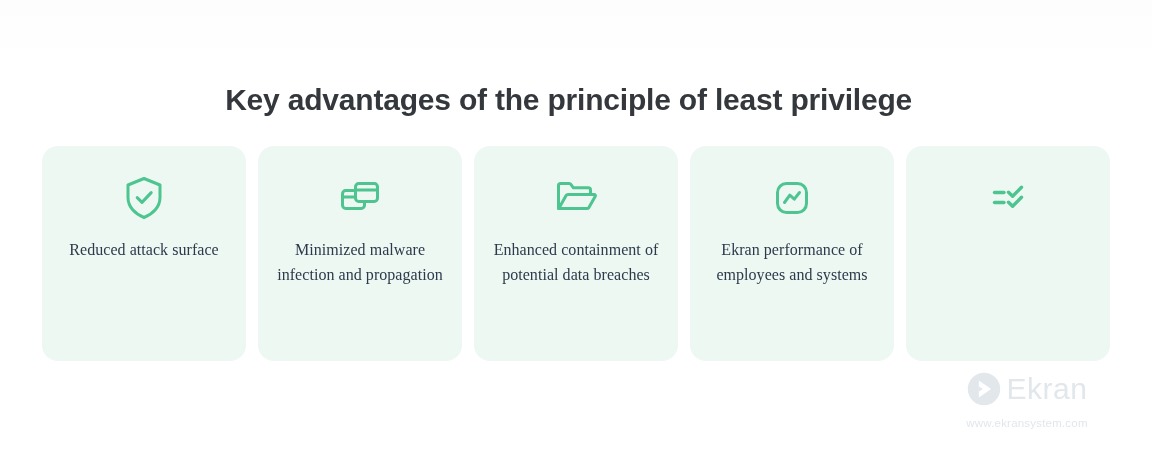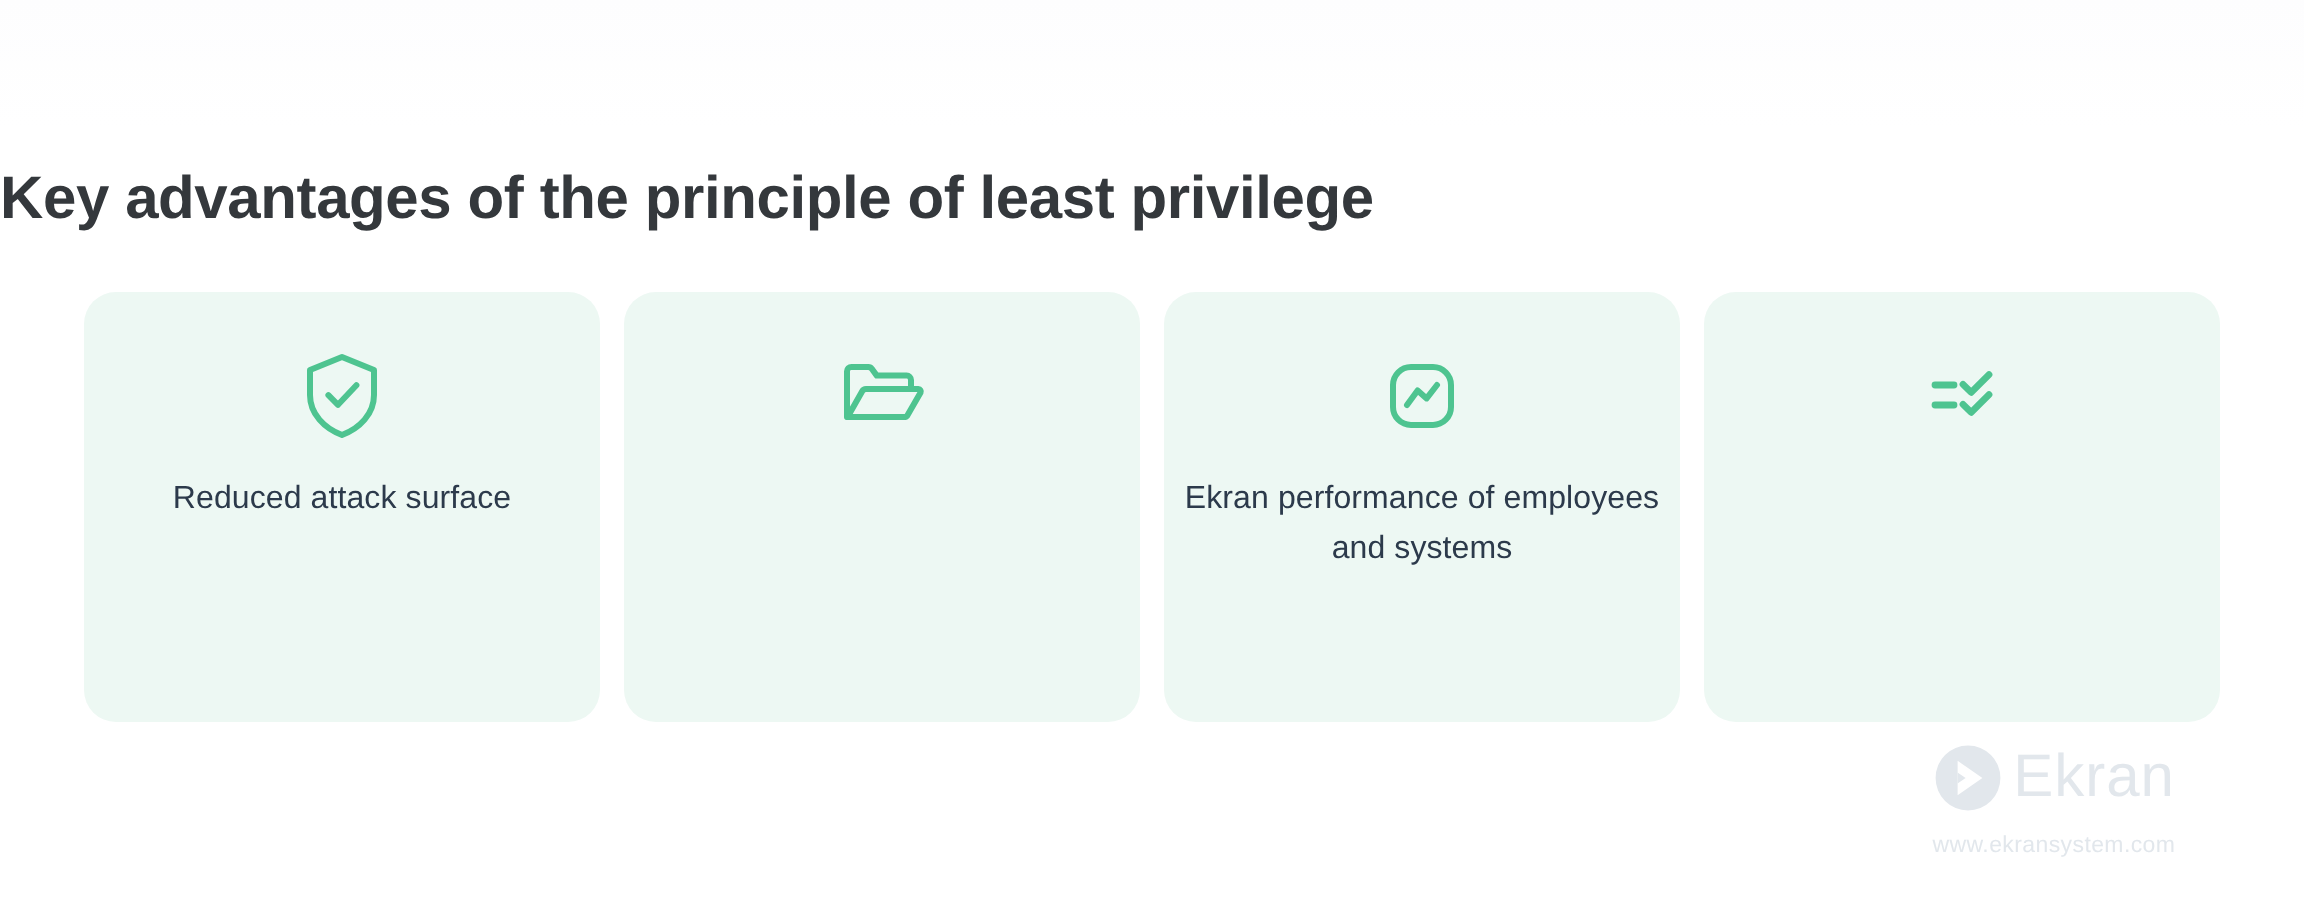--- a/index.html
+++ b/index.html
@@ -19,21 +19,21 @@
     width: 1152px;
     height: 456px;
     background: linear-gradient(180deg, #fdfdfe 0%, #ffffff 14%);
     box-sizing: border-box;
   }
   .title {
     position: absolute;
     top: 80px;
     left: 0;
     width: 912px;
-    text-align: left;
+    text-align: right;
     font-size: 30px;
     font-weight: bold;
     color: #34383c;
     letter-spacing: -0.2px;
     line-height: 40px;
   }
   .cards {
     position: absolute;
     top: 146px;
     left: 42px;
@@ -65,20 +65,21 @@
     display: block;
   }
   .card-label {
     font-size: 16px;
     line-height: 24.5px;
     color: #2c3a4b;
     text-align: center;
     font-weight: normal;
     padding: 0 10px;
     letter-spacing: 0.05px;
+    font-family: Liberation Serif, serif;
   }
   .watermark {
     position: absolute;
     left: 952px;
     top: 372px;
     width: 150px;
     display: flex;
     flex-direction: column;
     align-items: center;
     text-align: center;
@@ -120,28 +121,40 @@
     <div class="card">
       <div class="card-icon">
         <svg width="50" height="50" viewBox="0 0 50 50" fill="none">
           <path d="M25 5.5 L41 12 V24.5 C41 34 33.8 41.2 25 44.5 C16.2 41.2 9 34 9 24.5 V12 Z" stroke="#4ec490" stroke-width="3" stroke-linejoin="round" stroke-linecap="round" fill="none"></path>
           <path d="M18.2 24.6 L23 29.4 L32.2 19.6" stroke="#4ec490" stroke-width="3" stroke-linecap="round" stroke-linejoin="round" fill="none"></path>
         </svg>
       </div>
       <div class="card-label">Reduced attack surface</div>
     </div>
 
+    <div class="card">
+      <div class="card-icon">
+        <svg width="50" height="50" viewBox="0 0 50 50" fill="none">
+          <rect x="7.5" y="17.5" width="22" height="18" rx="3.2" stroke="#4ec490" stroke-width="3" fill="#edf8f3"></rect>
+          <path d="M7.5 24 H29.5" stroke="#4ec490" stroke-width="3" stroke-linecap="round"></path>
+          <rect x="20.5" y="10.5" width="22" height="18" rx="3.2" stroke="#4ec490" stroke-width="3" fill="#edf8f3"></rect>
+          <path d="M20.5 17 H42.5" stroke="#4ec490" stroke-width="3" stroke-linecap="round"></path>
+        </svg>
+      </div>
+      <div class="card-label">Minimized malware infection and propagation</div>
+    </div>
 
     <div class="card">
       <div class="card-icon">
         <svg width="50" height="50" viewBox="0 0 50 50" fill="none">
           <path d="M7.5 35.5 V12.6 C7.5 11.4 8.5 10.5 9.7 10.5 H18.2 C18.9 10.5 19.5 10.8 19.9 11.4 L22.4 14.8 H37.3 C38.5 14.8 39.5 15.7 39.5 17 V21" stroke="#4ec490" stroke-width="3" stroke-linejoin="round" stroke-linecap="round" fill="none"></path>
           <path d="M7.8 35.5 L15.1 22.6 C15.5 21.9 16.2 21.5 17 21.5 H43.2 C44.1 21.5 44.7 22.5 44.3 23.3 L37.6 34.9 C37.2 35.5 36.5 35.5 35.9 35.5 Z" stroke="#4ec490" stroke-width="3" stroke-linejoin="round" stroke-linecap="round" fill="none"></path>
         </svg>
       </div>
+      <div class="card-label">Enhanced containment of potential data breaches</div>
     </div>
 
     <div class="card">
       <div class="card-icon">
         <svg width="50" height="50" viewBox="0 0 50 50" fill="none">
           <rect x="10.5" y="10.5" width="29" height="29" rx="9" stroke="#4ec490" stroke-width="3" fill="none"></rect>
           <path d="M17.5 29.5 L22.8 22.2 L27.3 26.2 L32.5 19.5" stroke="#4ec490" stroke-width="3" stroke-linecap="round" stroke-linejoin="round" fill="none"></path>
         </svg>
       </div>
       <div class="card-label">Ekran performance of employees and systems</div>

